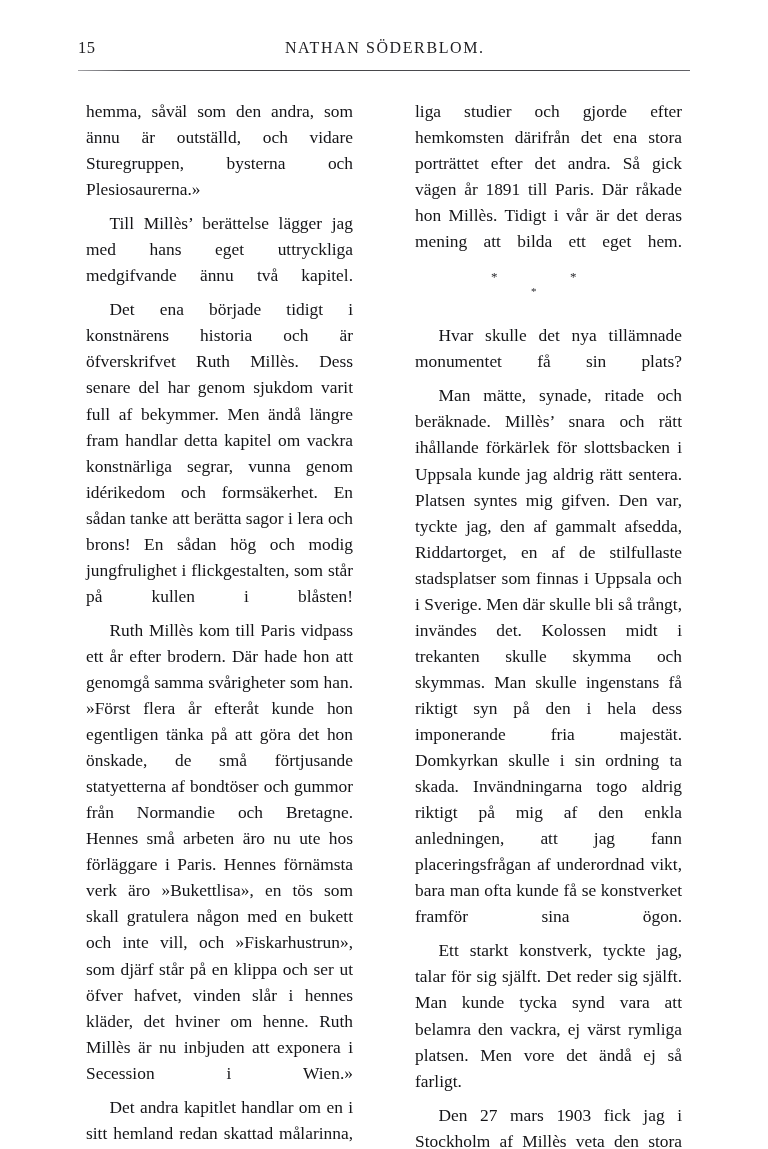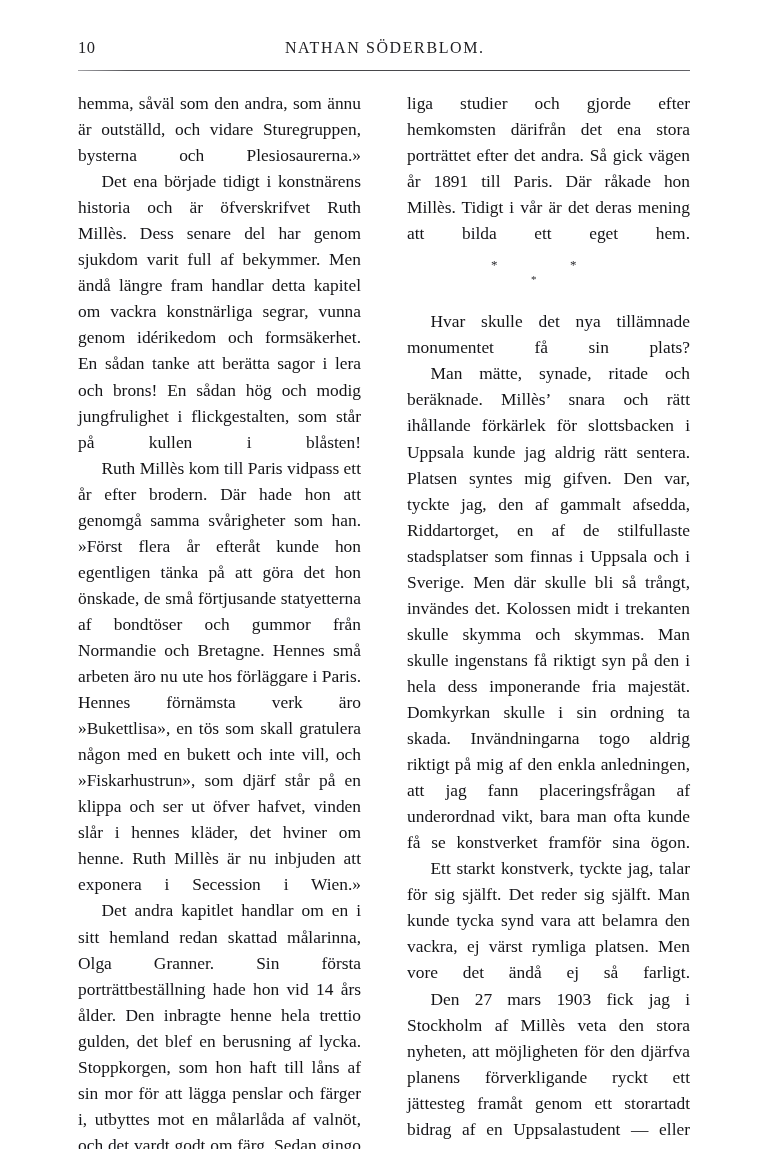--- a/index.html
+++ b/index.html
@@ -78,21 +78,21 @@
     width: 283px;
     font-size: 17.4px;
     line-height: 26.05px;
     text-align: justify;
     text-justify: inter-word;
     color: #141417;
     -webkit-font-smoothing: antialiased;
   }
 
   .col p {
-    margin: 0;
+    margin: 8px;
     text-indent: 1.35em;
     text-align: justify;
   }
   .col p.noindent {
     text-indent: 0;
   }
 
   
   .col p.stretch {
     text-align-last: justify;
@@ -113,29 +113,30 @@
   .asterism .a1 { left: 84px;  top: 8px; }
   .asterism .a2 { left: 163px; top: 8px; }
   .asterism .a3 { left: 124px; top: 24px; font-size: 11px; }
 </style>
 </head>
 <body>
 
 <div class="page">
 
   <div class="runhead">
-    <div class="folio">10</div>
+    <div class="folio">15</div>
     <div class="runtitle">NATHAN SÖDERBLOM.</div>
   </div>
   <div class="headrule"></div>
 
   <div class="columns">
 
     <div class="col" id="col-left">
         <p class="noindent stretch">hemma, såväl som den andra, som ännu är outställd, och vidare Sturegruppen, bysterna och Plesiosaurerna.»</p>
+        <p class="stretch">Till Millès’ berättelse lägger jag med hans eget uttryckliga medgifvande ännu två kapitel.</p>
         <p class="stretch">Det ena började tidigt i konstnärens historia och är öfverskrifvet Ruth Millès. Dess senare del har genom sjukdom varit full af bekymmer. Men ändå längre fram handlar detta kapitel om vackra konstnärliga segrar, vunna genom idérikedom och formsäkerhet. En sådan tanke att berätta sagor i lera och brons! En sådan hög och modig jungfrulighet i flickgestalten, som står på kullen i blåsten!</p>
         <p class="stretch">Ruth Millès kom till Paris vidpass ett år efter brodern. Där hade hon att genomgå samma svårigheter som han. »Först flera år efteråt kunde hon egentligen tänka på att göra det hon önskade, de små förtjusande statyetterna af bondtöser och gummor från Normandie och Bretagne. Hennes små arbeten äro nu ute hos förläggare i Paris. Hennes förnämsta verk äro »Bukettlisa», en tös som skall gratulera någon med en bukett och inte vill, och »Fiskarhustrun», som djärf står på en klippa och ser ut öfver hafvet, vinden slår i hennes kläder, det hviner om henne. Ruth Millès är nu inbjuden att exponera i Secession i Wien.»</p>
         <p class="stretch">Det andra kapitlet handlar om en i sitt hemland redan skattad målarinna, Olga Granner. Sin första porträttbeställning hade hon vid 14 års ålder. Den inbragte henne hela trettio gulden, det blef en berusning af lycka. Stoppkorgen, som hon haft till låns af sin mor för att lägga penslar och färger i, utbyttes mot en målarlåda af valnöt, och det vardt godt om färg. Sedan gingo några år med smärre arbeten, mest barnporträtt från aristokratiska familjer i fädernestaden Graz och omnejd. I München fick hon längre fram tillfälle till ordent-</p>
       </div>
 
     <div class="col" id="col-right">
         <p class="noindent stretch">liga studier och gjorde efter hemkomsten därifrån det ena stora porträttet efter det andra. Så gick vägen år 1891 till Paris. Där råkade hon Millès. Tidigt i vår är det deras mening att bilda ett eget hem.</p>
         <div class="asterism">
           <span class="ast a1">*</span>
           <span class="ast a2">*</span>

